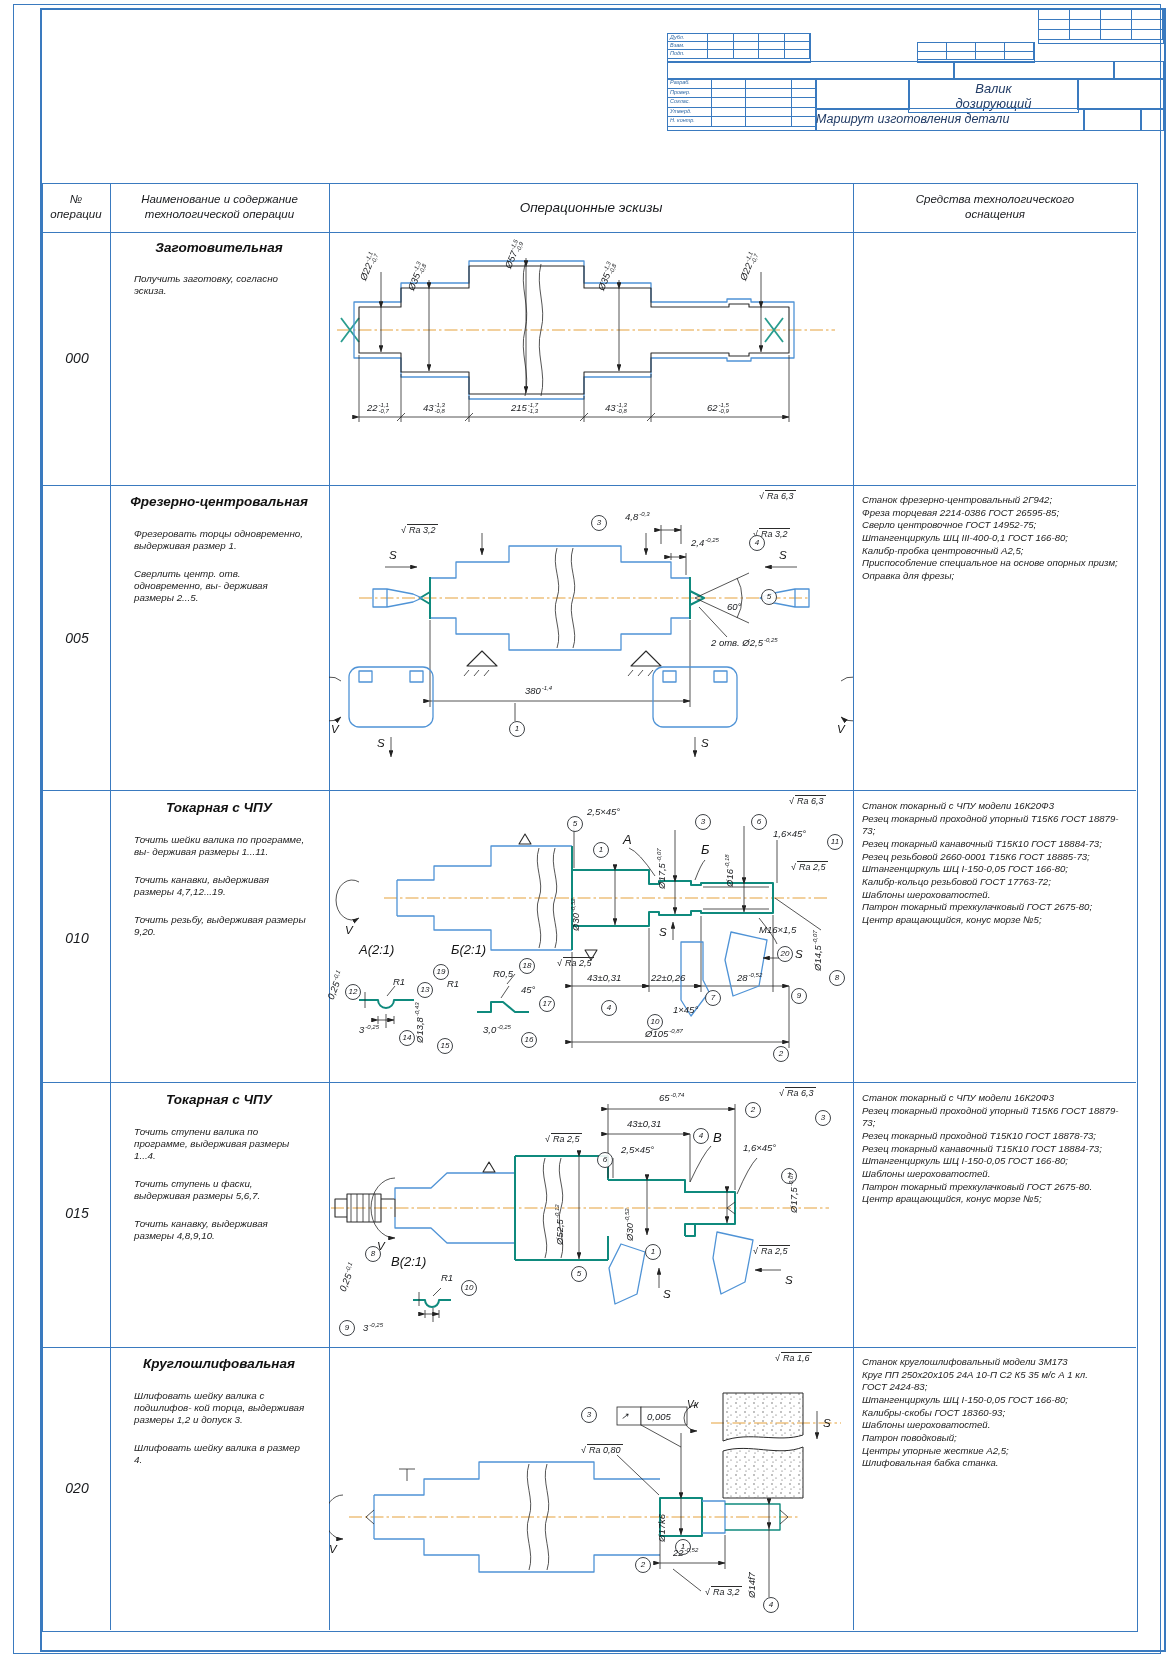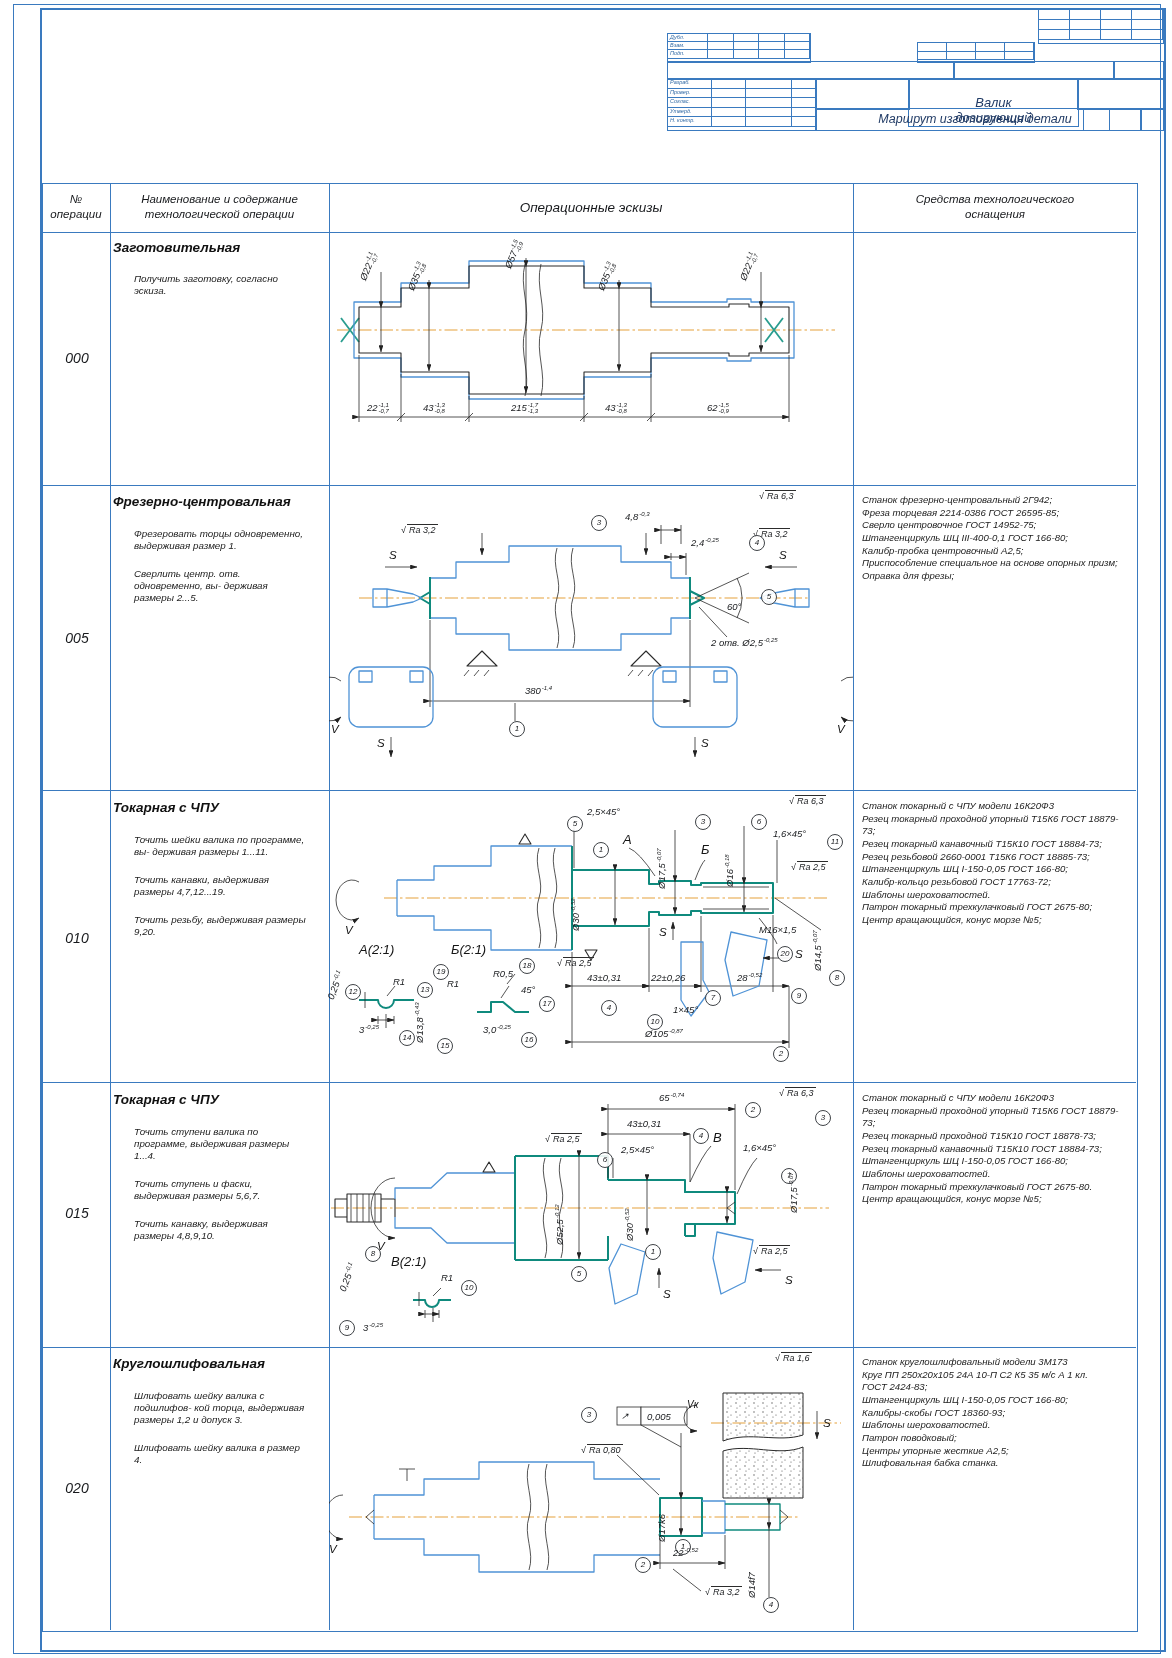--- a/index.html
+++ b/index.html
@@ -8,26 +8,26 @@
   .abs{position:absolute;}
   .frame-outer{position:absolute;left:13px;top:4px;width:1146px;height:1648px;border:1px solid #3a7abf;}
   .frame-inner{position:absolute;left:40px;top:8px;width:1122px;height:1640px;border:2px solid #3a7abf;}
   .hl,.vl{position:absolute;background:#3a7abf;}
   .hl{height:1.4px;} .vl{width:1.4px;}
   
   .stamp-grid{position:absolute;display:grid;border:1px solid #3a7abf;}
   .stamp-grid>div{border-right:1px solid #3a7abf;border-bottom:1px solid #3a7abf;
       font:italic 5.5px "Liberation Sans";color:#336ba6;padding-left:2px;overflow:hidden;}
   .stamp-cell{position:absolute;border:1px solid #3a7abf;}
-  .stamp-name{font:italic 13px "Liberation Sans";color:#223c66;text-align:center;line-height:1.15;padding-top:17px;}
-  .stamp-doc{font:italic 12.5px "Liberation Sans";color:#223c66;text-align:center;line-height:1.6;padding-left:25px;}
+  .stamp-name{font:italic 13px "Liberation Sans";color:#223c66;text-align:center;line-height:1.15;padding-top:3px;}
+  .stamp-doc{font:italic 12.5px "Liberation Sans";color:#223c66;line-height:1.6;}
   
   .hdr{position:absolute;font:italic 11.5px "Liberation Sans";color:#17191c;text-align:center;line-height:1.3;}
   .opnum{position:absolute;font:italic 14px "Liberation Sans";color:#17191c;text-align:center;width:66px;}
-  .optitle{position:absolute;font:italic bold 13.5px "Liberation Sans";color:#111;width:212px;}
+  .optitle{position:absolute;font:italic bold 13.5px "Liberation Sans";color:#111;text-align:center;width:212px;}
   .opdesc{position:absolute;font:italic 9.8px "Liberation Sans";color:#222;width:205px;line-height:1.22;}
   .opdesc div{margin:16px;}
   .tools{position:absolute;font:italic 9.6px "Liberation Sans";color:#222;width:268px;line-height:1.32;}
   
   .skw{position:absolute;}
   .skw svg{position:absolute;left:0;top:0;}
   .dm{position:absolute;display:flex;gap:1px;font:italic 9.5px "Liberation Sans";color:#17191c;
       white-space:nowrap;align-items:flex-start;}
   .dm .t{font-size:6px;line-height:1.05;white-space:pre-line;font-style:italic;}
   .rot{transform:rotate(-90deg);transform-origin:left bottom;}

